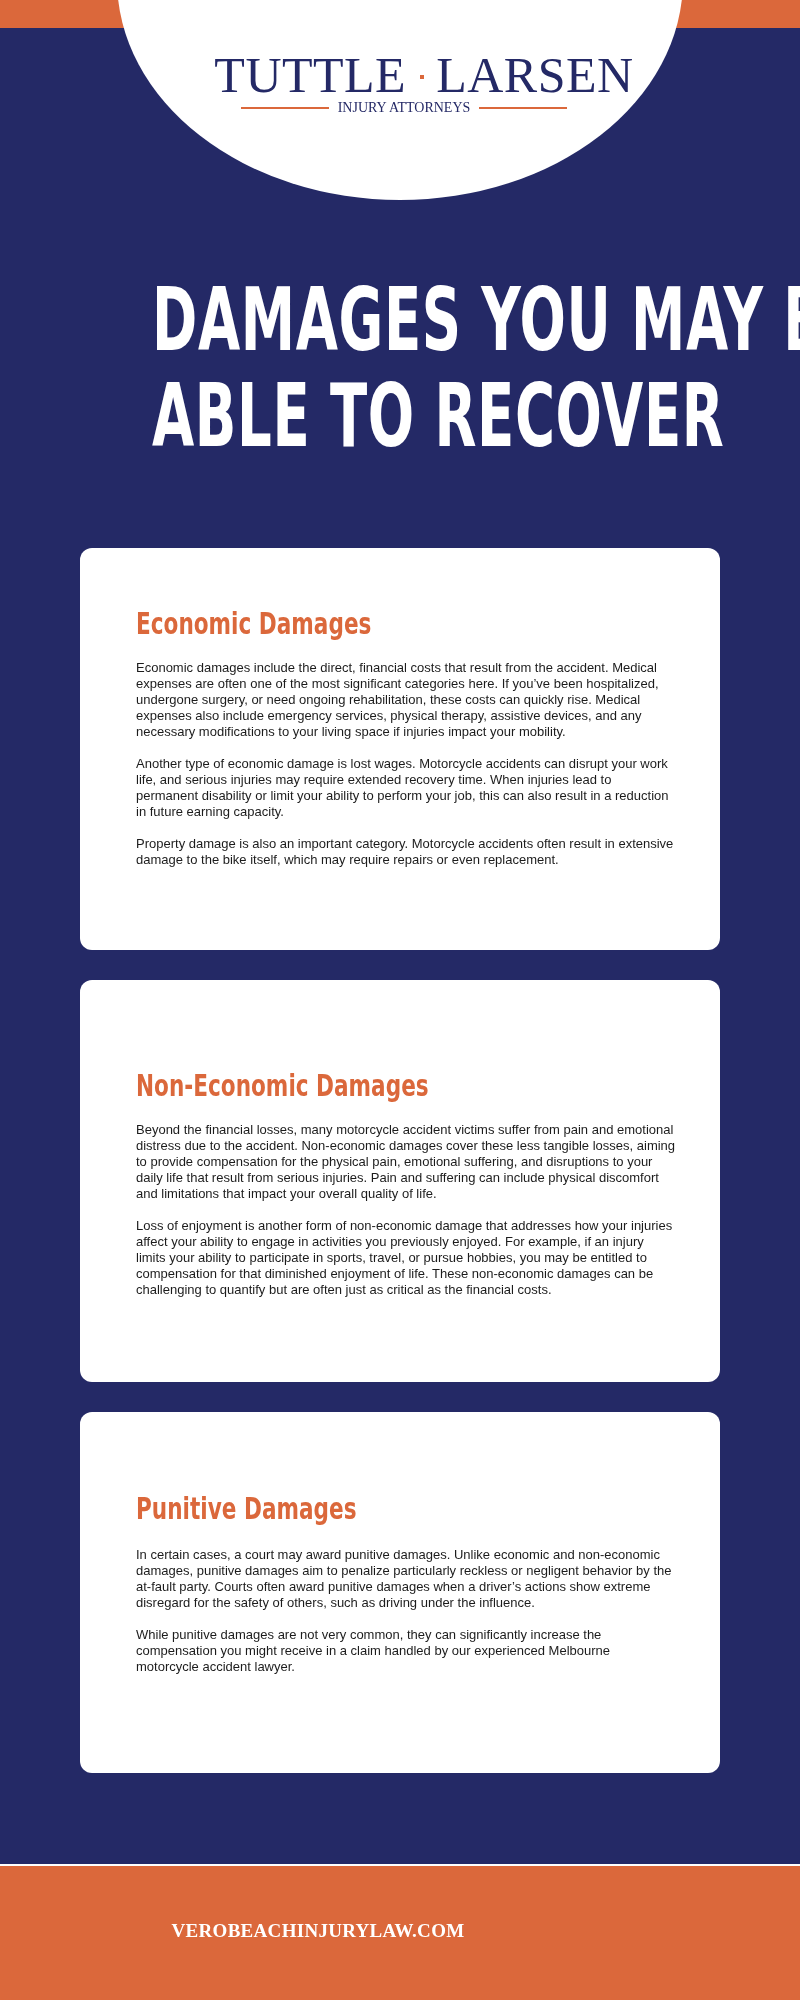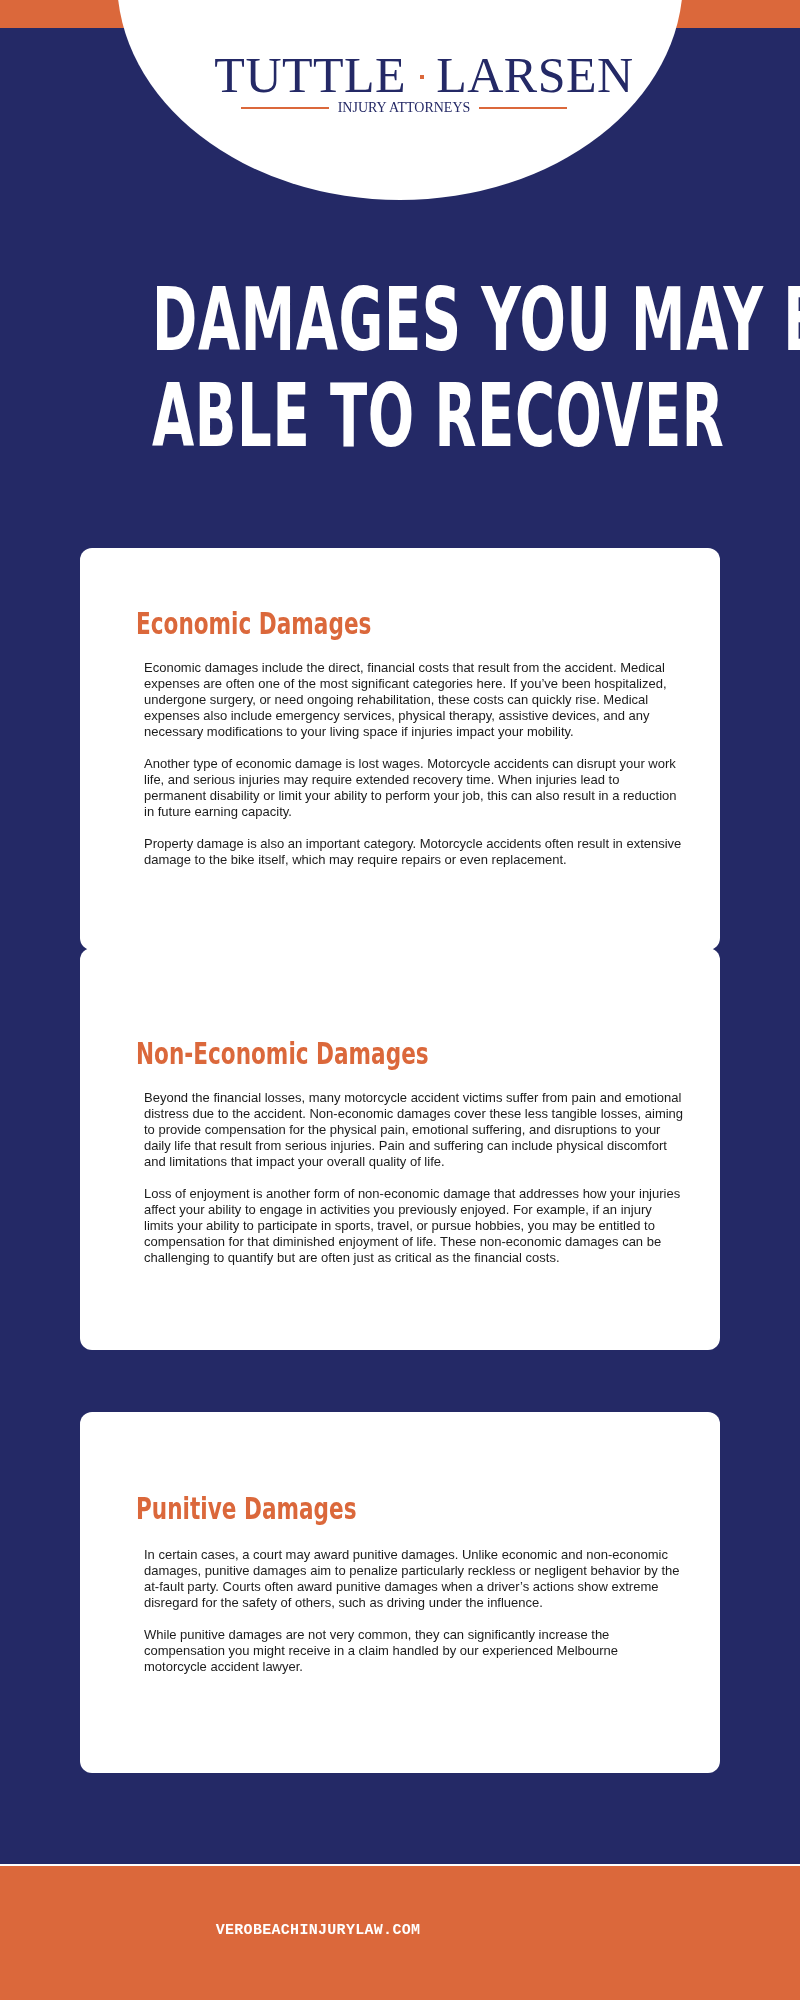--- a/index.html
+++ b/index.html
@@ -90,38 +90,37 @@
       transform-origin: 0 0;
       white-space: nowrap;
     }
     .card-body {
       position: absolute;
       left: 56px; width: 540px;
       color: #1c1c1c;
       font-family: "Liberation Sans", sans-serif;
       font-size: 13px;
       line-height: 16px;
-      margin-left: 8px;
     }
     .card-body p { margin: 0 0 16px 0; }
     .footer-line {
       position: absolute; left: 0; top: 1864px; width: 800px; height: 2px;
       background: #ffffff;
     }
     .footer {
       position: absolute; left: 0; top: 1866px; width: 800px; height: 134px;
       background: #db683b;
     }
     .footer-link {
       position: absolute; left: 0; top: 53px; width: 636px;
       text-align: center;
       color: #ffffff;
-      font-family: Liberation Mono, monospace;
+      font-family: Liberation Serif, serif;
       font-weight: bold;
-      font-size: 15px;
+      font-size: 19px;
       line-height: 24px;
       text-decoration: none;
       letter-spacing: 0.3px;
     }
   </style>
 </head>
 <body>
 
 <div class="top-strip"></div>
 <div class="logo-ellipse"></div>
@@ -144,21 +143,21 @@
 
 <div class="card" style="top:548px; height:402px;">
   <div class="card-title" style="top:59px;">Economic Damages</div>
   <div class="card-body" style="top:112px;">
     <p>Economic damages include the direct, financial costs that result from the accident. Medical expenses are often one of the most significant categories here. If you’ve been hospitalized, undergone surgery, or need ongoing rehabilitation, these costs can quickly rise. Medical expenses also include emergency services, physical therapy, assistive devices, and any necessary modifications to your living space if injuries impact your mobility.</p>
     <p>Another type of economic damage is lost wages. Motorcycle accidents can disrupt your work life, and serious injuries may require extended recovery time. When injuries lead to permanent disability or limit your ability to perform your job, this can also result in a reduction in future earning capacity.</p>
     <p>Property damage is also an important category. Motorcycle accidents often result in extensive damage to the bike itself, which may require repairs or even replacement.</p>
   </div>
 </div>
 
-<div class="card" style="top:948px; height:402px;">
+<div class="card" style="top:980px; height:402px;">
   <div class="card-title" style="top:89px;">Non-Economic Damages</div>
   <div class="card-body" style="top:142px;">
     <p>Beyond the financial losses, many motorcycle accident victims suffer from pain and emotional distress due to the accident. Non-economic damages cover these less tangible losses, aiming to provide compensation for the physical pain, emotional suffering, and disruptions to your daily life that result from serious injuries. Pain and suffering can include physical discomfort and limitations that impact your overall quality of life.</p>
     <p>Loss of enjoyment is another form of non-economic damage that addresses how your injuries affect your ability to engage in activities you previously enjoyed. For example, if an injury limits your ability to participate in sports, travel, or pursue hobbies, you may be entitled to compensation for that diminished enjoyment of life. These non-economic damages can be challenging to quantify but are often just as critical as the financial costs.</p>
   </div>
 </div>
 
 <div class="card" style="top:1412px; height:361px;">
   <div class="card-title" style="top:80px;">Punitive Damages</div>
   <div class="card-body" style="top:135px;">

